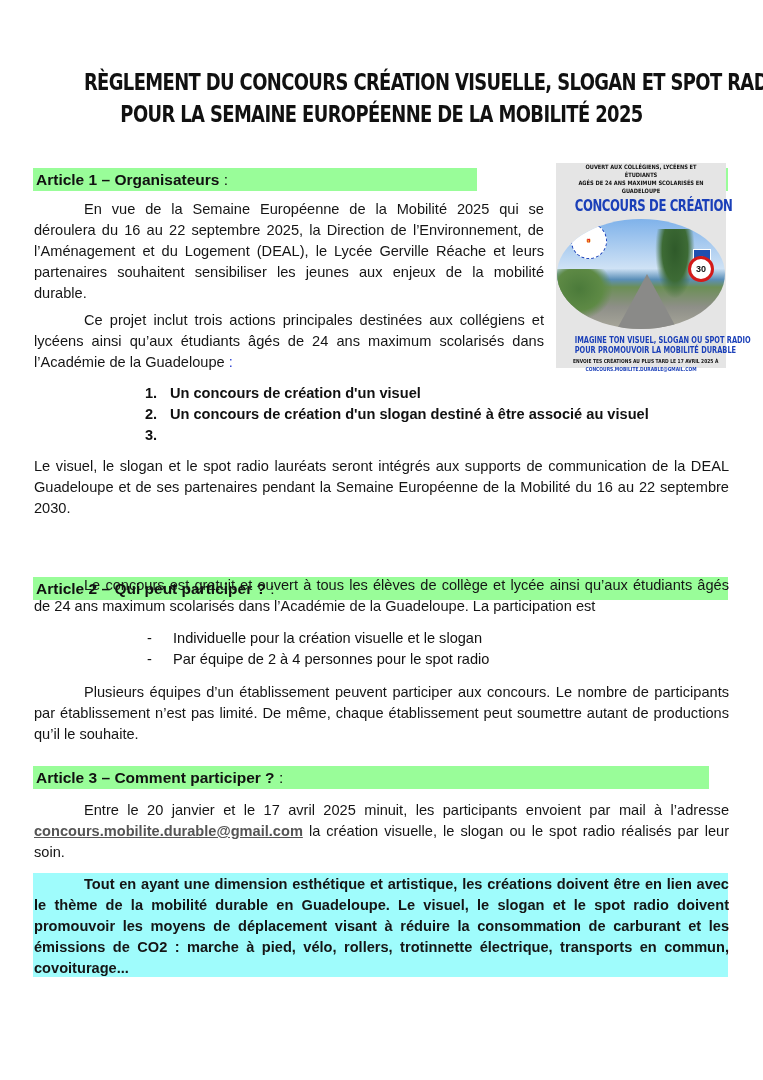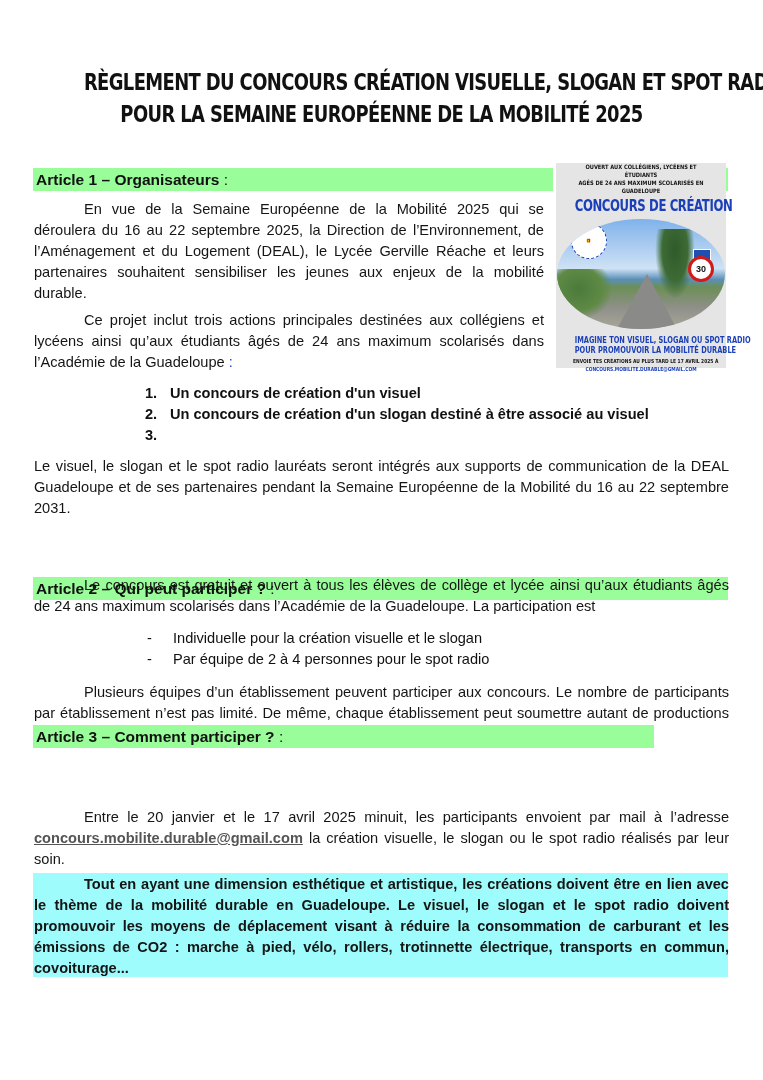--- a/index.html
+++ b/index.html
@@ -59,21 +59,21 @@
   .green-stub { position: absolute; left: 719px; top: 168px; width: 9px; height: 23px; background: #99fd99; }
 </style>
 </head>
 <body>
 
 <div class="title">
   <div>RÈGLEMENT DU CONCOURS CRÉATION VISUELLE, SLOGAN ET SPOT RADIO</div>
   <div>POUR LA SEMAINE EUROPÉENNE DE LA MOBILITÉ 2025</div>
 </div>
 
-<div class="art-head" style="top:168px; width:520px;">
+<div class="art-head" style="top:168px; width:444px;">
   <b>Article 1 – Organisateurs</b><span> :</span>
 </div>
 <div class="green-stub"></div>
 
 <div class="poster">
   <div class="top">OUVERT AUX COLLÉGIENS, LYCÉENS ET ÉTUDIANTS</div>
   <div class="top">AGÉS DE 24 ANS MAXIMUM SCOLARISÉS EN GUADELOUPE</div>
   <div class="big">CONCOURS DE CRÉATION</div>
   <div class="photo">
     <div class="trees-l"></div>
@@ -103,21 +103,21 @@
     </div>
   <div class="li">
       <span class="num">2.</span>
       <span>Un concours de création d'un slogan destiné à être associé au visuel</span>
     </div>
   <div class="li">
       <span class="num">3.</span>
     </div>
 </div>
 
-<div class="para" style="top:456px; width:695px;">Le visuel, le slogan et le spot radio lauréats seront intégrés aux supports de communication de la DEAL Guadeloupe et de ses partenaires pendant la Semaine Européenne de la Mobilité du 16 au 22 septembre 2031.</div>
+<div class="para" style="top:456px; width:695px;">Le visuel, le slogan et le spot radio lauréats seront intégrés aux supports de communication de la DEAL Guadeloupe et de ses partenaires pendant la Semaine Européenne de la Mobilité du 16 au 22 septembre 2030.</div>
 
 <div class="art-head" style="top:537px; width:695px;margin-top:40px;">
   <b>Article 2 – Qui peut participer ?</b><span> :</span>
 </div>
 <div class="para" style="top:575px; width:695px;">
   <span class="indent"></span><span>Le concours est gratuit et ouvert à tous les élèves de collège et lycée ainsi qu’aux étudiants âgés de 24 ans maximum scolarisés dans l’Académie de la Guadeloupe. La participation est</span>
 </div>
 <div class="dash-list" style="top:628px;">
   <div class="li">
       <span class="num">-</span>
@@ -125,23 +125,23 @@
     </div>
   <div class="li">
       <span class="num">-</span>
       <span>Par équipe de 2 à 4 personnes pour le spot radio</span>
     </div>
 </div>
 <div class="para" style="top:682px; width:695px;">
   <span class="indent"></span><span>Plusieurs équipes d’un établissement peuvent participer aux concours. Le nombre de participants par établissement n’est pas limité. De même, chaque établissement peut soumettre autant de productions qu’il le souhaite.</span>
 </div>
 
-<div class="art-head" style="top:725px; width:621px;">
+<div class="art-head" style="top:766px; width:676px;">
   <b>Article 3 – Comment participer ?</b><span> :</span>
 </div>
-<div class="para" style="top:800px; width:695px;margin-top:7px;">
+<div class="para" style="top:800px; width:695px;">
   <span class="indent"></span><span>Entre le 20 janvier et le 17 avril 2025 minuit, les participants envoient par mail à l’adresse </span><a class="email">concours.mobilite.durable@gmail.com</a><span> la création visuelle, le slogan ou le spot radio réalisés par leur soin.</span>
 </div>
 
 <div class="highlight"></div>
 <div class="para" style="top:874px; width:695px; font-weight:bold;">
   <span class="indent"></span><span>Tout en ayant une dimension esthétique et artistique, les créations doivent être en lien avec le thème de la mobilité durable en Guadeloupe. Le visuel, le slogan et le spot radio doivent promouvoir les moyens de déplacement visant à réduire la consommation de carburant et les émissions de CO2 : marche à pied, vélo, rollers, trotinnette électrique, transports en commun, covoiturage...</span>
 </div>
 
 </body></html>

